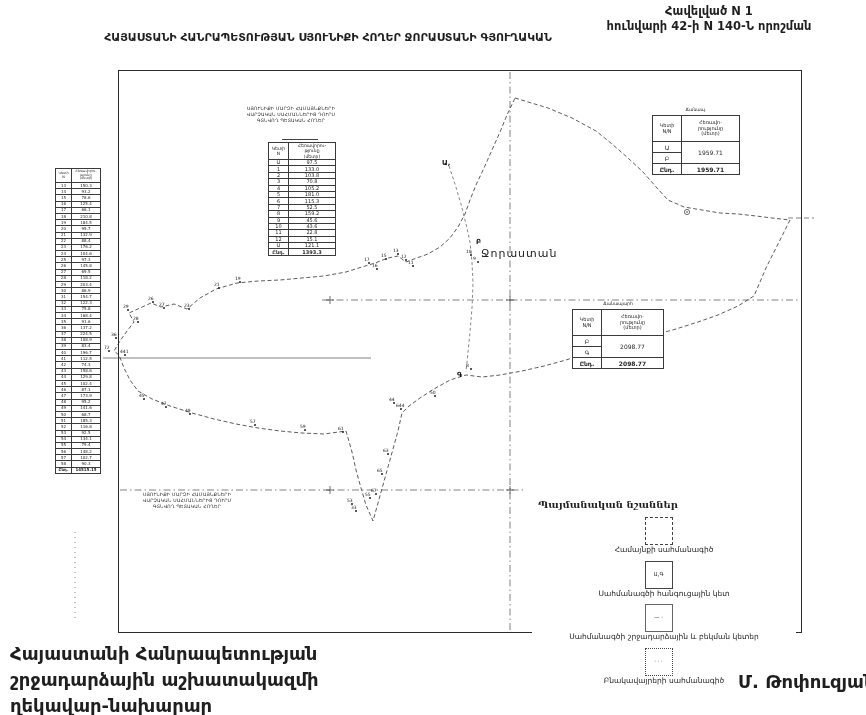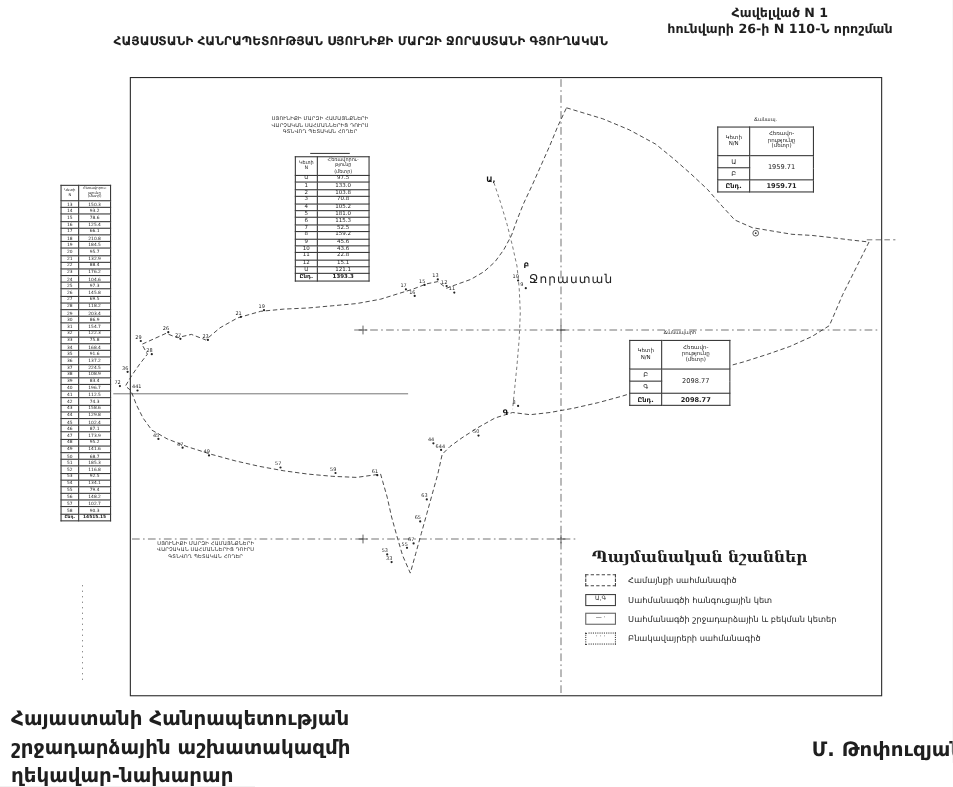--- a/index.html
+++ b/index.html
@@ -28,22 +28,22 @@
   .rtable .c1{width:26px;}
   .rtable1{left:652px;top:115px;width:88px;}
   .rtable2{left:572px;top:309px;width:92px;}
   .tcaption{font-size:4.5px;text-align:center;z-index:3;}
   .total td{font-weight:bold;}
   
   .map-note{width:122px;text-align:center;font-size:4.6px;line-height:1.35;z-index:3;letter-spacing:0.2px;}
   .note-line{left:282px;top:139px;width:36px;border-top:1px solid #444;z-index:3;}
   
   .legend{left:532px;top:499px;width:264px;z-index:3;background:#fff;}
-  .legend-title{font-family:"DejaVu Serif",serif;font-weight:bold;font-size:14px;margin:0 0 7px 6px;}
-  .legend-item{display:flex;align-items:center;margin:0 0 6.5px 0;}
+  .legend-title{font-family:"DejaVu Serif",serif;font-weight:bold;font-size:10px;margin:0 0 7px 6px;}
+  .legend-item{display:flex;align-items:center;margin:0 0 6.5px 0;flex-direction:column;}
   .legend-item .sym{width:26px;height:9px;margin-right:11px;flex:0 0 26px;display:flex;
                     align-items:center;justify-content:center;font-size:5.5px;line-height:1;color:#333;}
   .sym.dashed-box{border:1px dashed #444;}
   .sym.junction-box{border:1px solid #444;}
   .sym.dashdot-box{border:1px solid #666;}
   .sym.dotted-box{border:1px dotted #444;}
   .legend-item .lbl{font-size:7.5px;}
   
   .sig{left:10px;top:641px;font-weight:bold;font-size:18px;line-height:1.45;z-index:3;}
   .sig-name{left:738px;top:671px;font-weight:bold;font-size:18px;z-index:3;}
@@ -52,25 +52,25 @@
   .junction-label{font-size:7px;font-weight:bold;fill:#111;}
   .settlement{font-size:11px;fill:#222;letter-spacing:1px;}
 </style>
 </head>
 <body>
 
 <div class="page">
 
   <div class="abs hdr">
     <div>Հավելված N 1</div>
-    <div>հունվարի 26-ի N 110-Ն որոշման</div>
+    <div>հունվարի 42-ի N 140-Ն որոշման</div>
   </div>
 
   <div class="abs title">
-    <div>ՀԱՅԱՍՏԱՆԻ ՀԱՆՐԱՊԵՏՈՒԹՅԱՆ ՍՅՈՒՆԻՔԻ ՄԱՐԶԻ ՋՈՐԱՍՏԱՆԻ ԳՅՈՒՂԱԿԱՆ</div>
+    <div>ՀԱՅԱՍՏԱՆԻ ՀԱՆՐԱՊԵՏՈՒԹՅԱՆ ՍՅՈՒՆԻՔԻ ՀՈՂԵՐ ՋՈՐԱՍՏԱՆԻ ԳՅՈՒՂԱԿԱՆ</div>
   </div>
 
   <div class="abs map-frame"></div>
 
   <svg class="abs overlay" viewBox="0 0 866 715">
     <g id="grid" stroke="#4a4a4a" stroke-width="0.7">
         <line x1="510" y1="72" x2="510" y2="630" stroke-dasharray="7 3 1.5 3"></line>
         <line x1="322" y1="300" x2="799" y2="300" stroke-dasharray="7 3 1.5 3"></line>
         <line x1="103" y1="358" x2="371" y2="358"></line>
         <line x1="120" y1="490" x2="526" y2="490" stroke-dasharray="7 3 1.5 3"></line>

